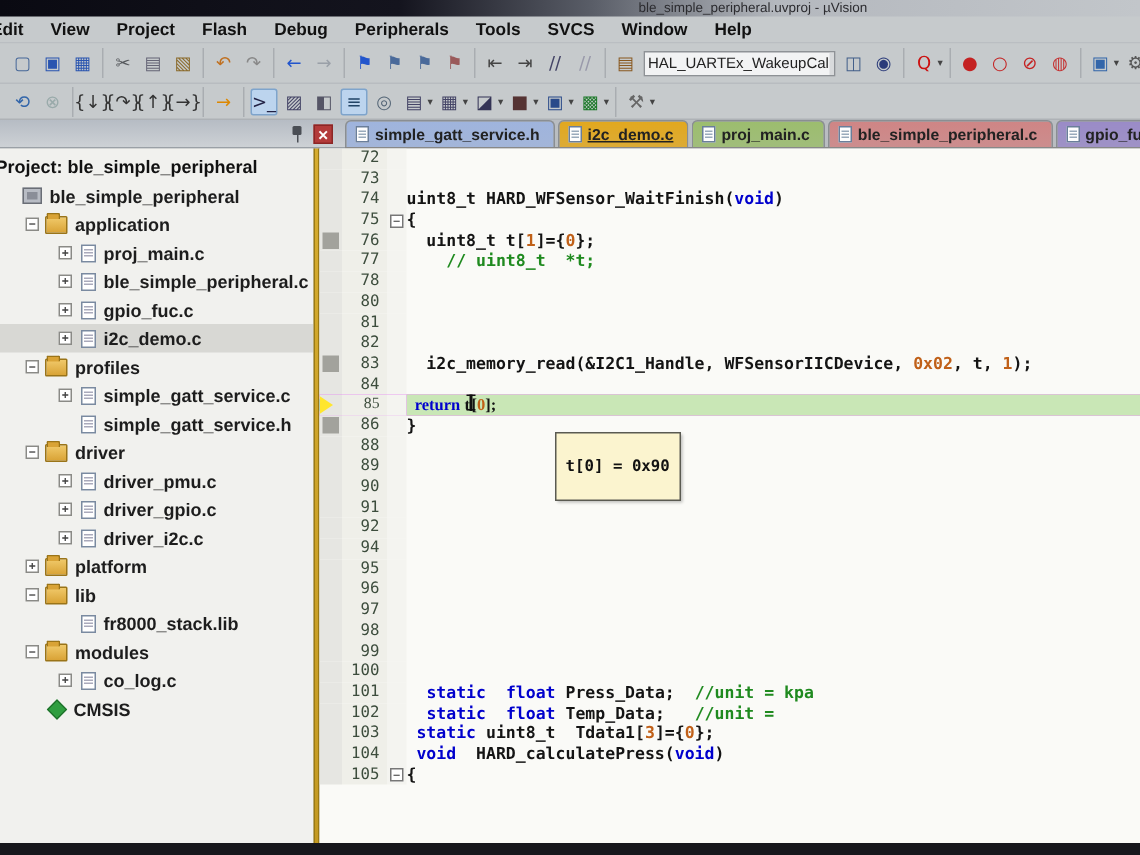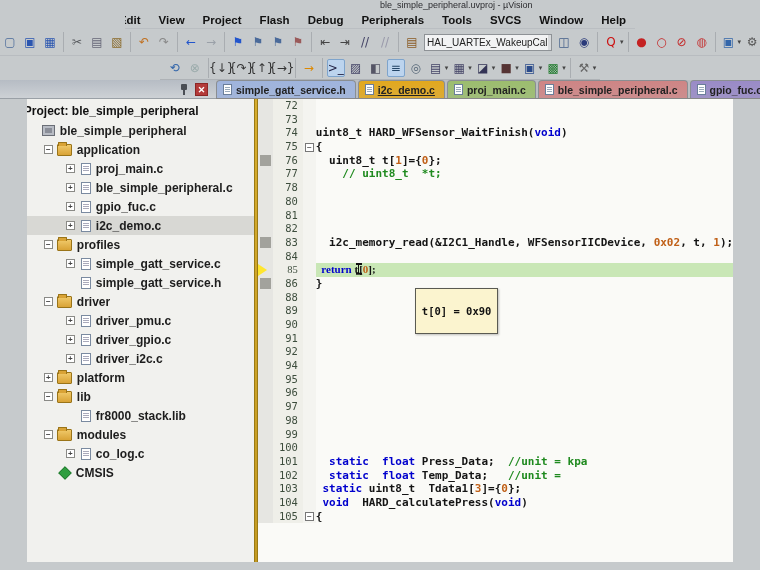--- a/index.html
+++ b/index.html
@@ -1,18 +1,18 @@
 <!DOCTYPE html>
 <html><head>
 <meta charset="utf-8">
 <style>
   * { margin:0; padding:0; box-sizing:border-box; }
   html,body { width:760px; height:570px; overflow:hidden; }
   body { font-family:"Liberation Sans", sans-serif; background:#c6cacc; position:relative; }
-  .window { width:760px; height:570px; display:flex; flex-direction:column; background:#c6cacc;align-items:center; }
+  .window { width:760px; height:570px; display:flex; flex-direction:column; background:#c6cacc; }
 
   
   .titlebar { height:11px; background:linear-gradient(90deg,#0a0a12 0%,#14141e 35%,#5a5e68 52%,#b4b8be 68%,#c2c6ca 100%); position:relative; flex:none; }
   .titlebar .title { position:absolute; left:56%; top:0; font-size:9px; color:#2c2c30; white-space:nowrap; }
 
   
   .menubar { height:18px; background:#c6cacc; display:flex; align-items:center; overflow:hidden; flex:none; border-bottom:1px solid #babec2; }
   .menubar .inner { display:flex; margin-left:-15px; }
   .menu-item { font-size:11.5px; font-weight:700; color:#111; padding:1px 9px; white-space:nowrap; cursor:default; }
 
@@ -39,21 +39,21 @@
   .tabbar { flex:1; display:flex; align-items:flex-end; background:#b9bdc1; overflow:hidden; border-bottom:1px solid #888; }
   .tab { height:18px; display:flex; align-items:center; gap:4px; padding:0 9px 0 6px; font-size:10.5px; font-weight:700; color:#222; border:1px solid #8a8e92; border-bottom:none; border-radius:4px 4px 0 0; margin-right:2px; white-space:nowrap; cursor:default; flex:none; }
   .tab.active { text-decoration:underline; }
   .docicon { width:9px; height:11px; background:#fdfdfd; border:1px solid #6a7e9a; position:relative; flex:none; }
   .docicon::before { content:""; position:absolute; left:1px; top:2px; right:1px; height:1px; background:#9ab; box-shadow:0 2px 0 #9ab, 0 4px 0 #9ab; }
 
   
   .main { flex:1; display:flex; min-height:0; }
 
   
-  .sidebar { width:227px; flex:none; background:#f1f1ee; overflow:hidden; padding-top:3px; }
+  .sidebar { width:209px; flex:none; background:#f1f1ee; overflow:hidden; padding-top:3px; }
   .tree { margin-left:-5px; }
   .tree-row { display:flex; align-items:center; height:19px; font-size:12px; font-weight:600; color:#1d1d1d; white-space:nowrap; cursor:default; }
   .tree-row.selected { background:#d8d8d4; }
   .exp { width:9px; height:9px; border:1px solid #8a8a86; background:#fff; font-size:8px; line-height:7px; text-align:center; color:#444; margin-right:4px; flex:none; }
   .exp.none { visibility:hidden; }
   .ico { width:15px; height:12px; margin-right:5px; flex:none; position:relative; }
   .ico-folder { background:linear-gradient(180deg,#f0c96a,#d9a336); border:1px solid #9a7418; border-radius:1px; }
   .ico-folder::before { content:""; position:absolute; top:-3px; left:0; width:7px; height:3px; background:#d9a336; border:1px solid #9a7418; border-bottom:none; border-radius:1px 1px 0 0; }
   .ico-file { width:10px; margin-left:2px; background:#fff; border:1px solid #7a8aa0; }
   .ico-file::before { content:""; position:absolute; left:1px; top:2px; right:1px; height:1px; background:#aab; box-shadow:0 2px 0 #aab, 0 4px 0 #aab; }

